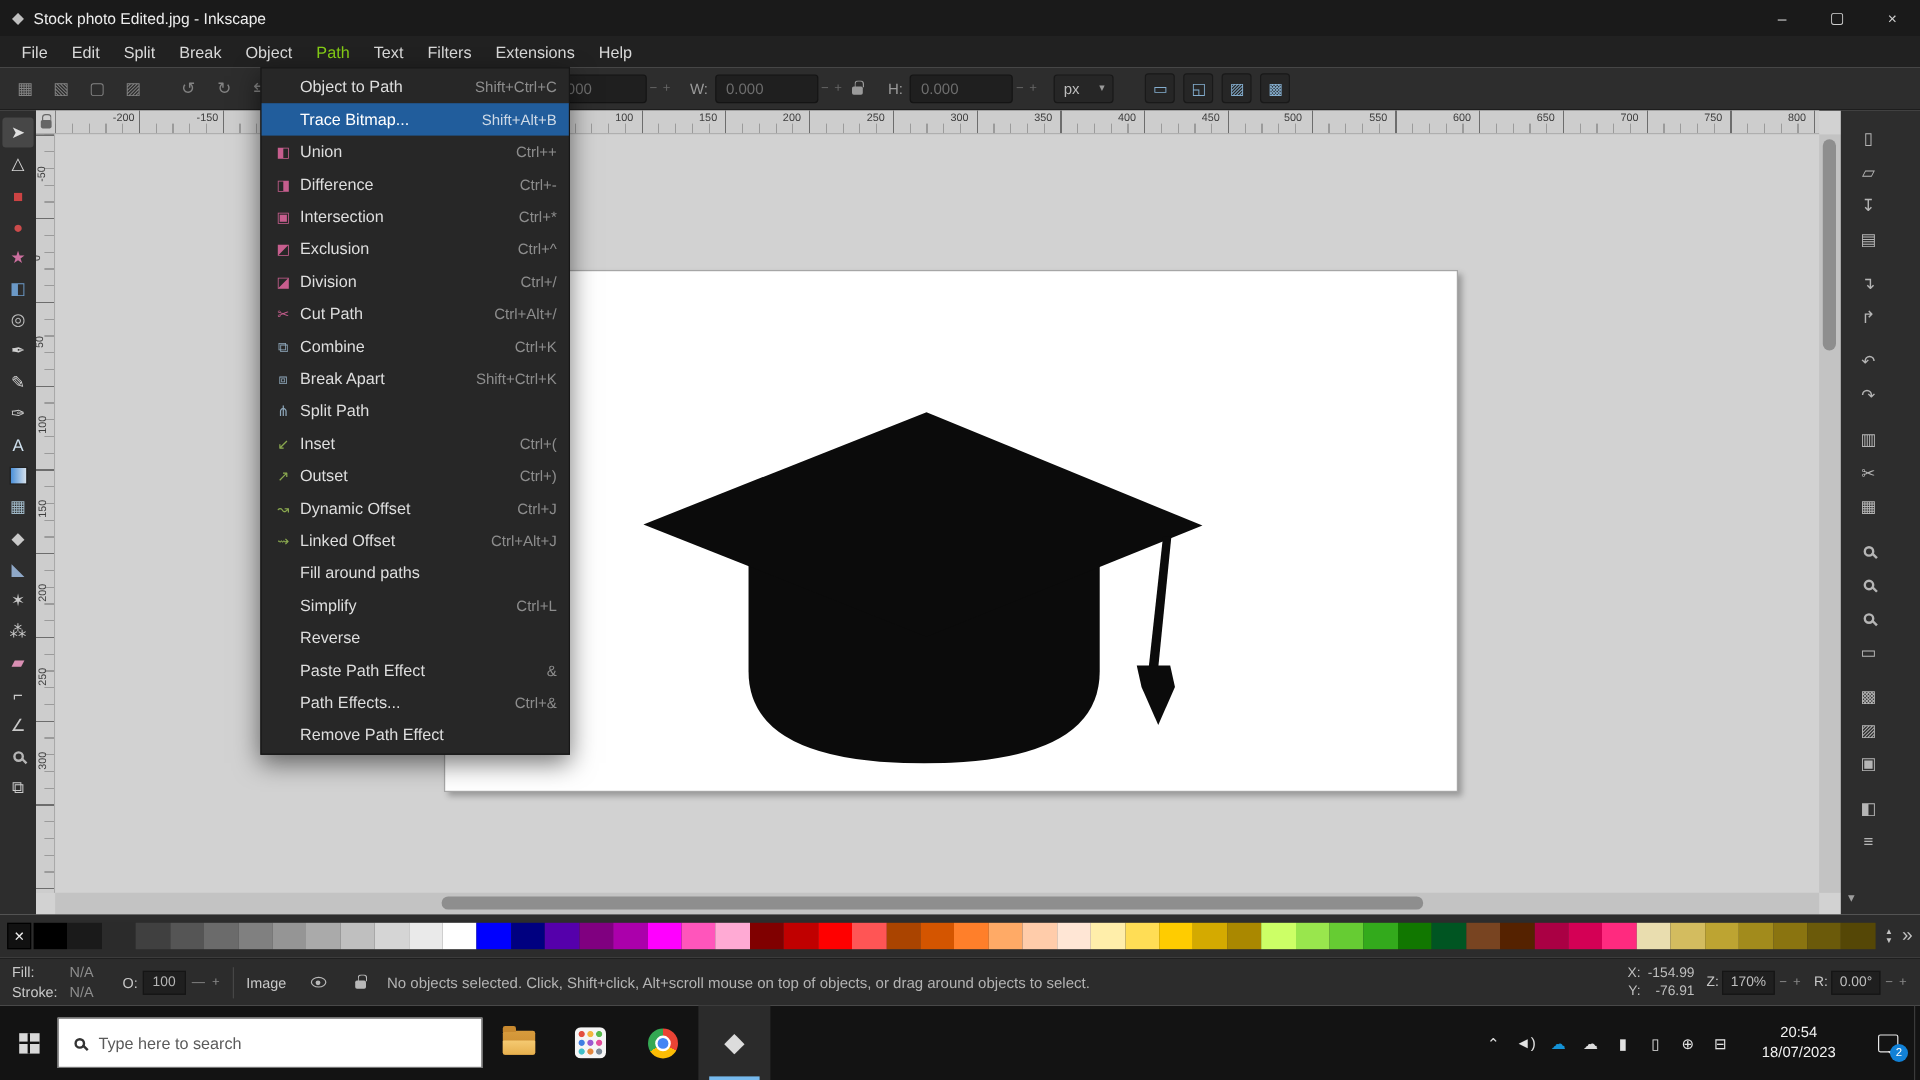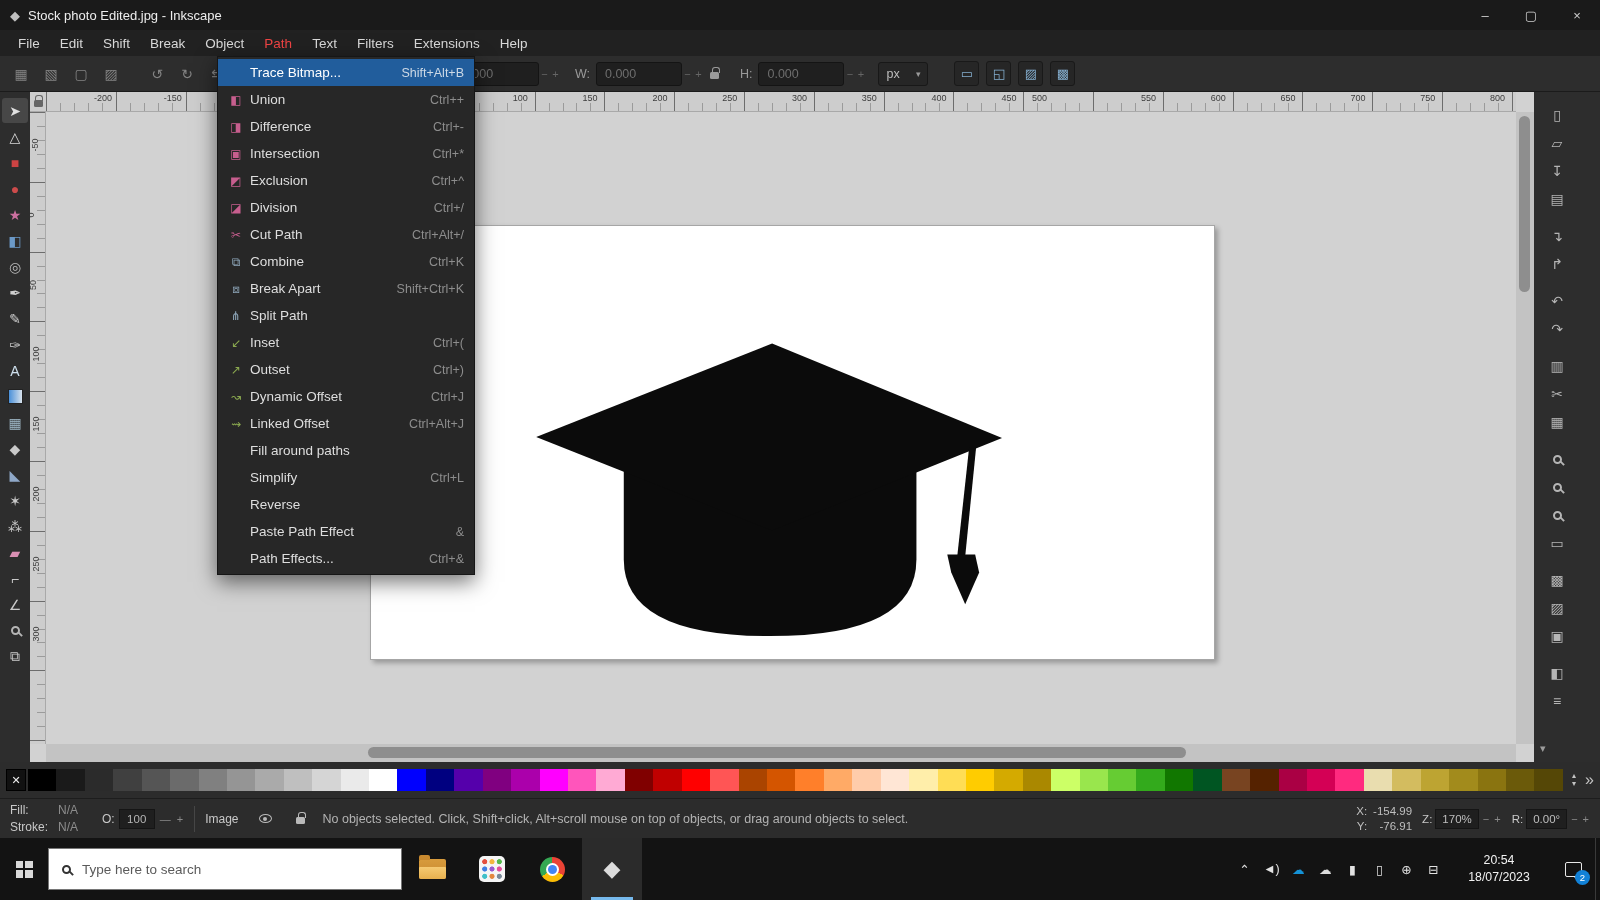--- a/index.html
+++ b/index.html
@@ -10,21 +10,21 @@
   
   #titlebar{left:0;top:0;width:1600px;height:30px;background:#1a1a1a;color:#e6e6e6;display:flex;align-items:center}
   #app-logo{margin:0 8px 0 10px;color:#bfbfbf;font-size:13px}
   #window-title{font-size:13px;color:#ededed}
   #win-controls{margin-left:auto;display:flex;height:100%}
   .win-btn{width:46px;height:100%;display:flex;align-items:center;justify-content:center;color:#cfcfcf;font-size:13px}
 
   
   #menubar{left:0;top:30px;width:1600px;height:26px;background:#212121;display:flex;align-items:center;padding-left:8px}
   .mb-item{padding:3px 10px;font-size:13.5px;color:#d8d8d8}
-  .mb-item.active{color:#ef4444}
+  .mb-item.active{color:#84cc16}
 
   
   #toolbar{left:0;top:56px;width:1600px;height:36px;background:#2d2d2d;border-bottom:1px solid #1b1b1b;display:flex;align-items:center}
   #tb-buttons{display:flex;align-items:center;margin-left:8px;gap:4px}
   .tb-btn{width:26px;height:26px;display:flex;align-items:center;justify-content:center;color:#838383;font-size:14px;border-radius:3px}
   #tb-fields{display:flex;align-items:center;margin-left:52px}
   .tb-group{display:flex;align-items:center}
   .tb-label{color:#9a9a9a;font-size:12.5px;margin:0 6px 0 14px}
   .tb-input{width:86px;height:24px;background:#1f1f1f;border:1px solid #141414;border-radius:3px;color:#6e6e6e;font-size:12.5px;display:flex;align-items:center;padding-left:8px}
   .tb-step{color:#666;font-size:11px;width:11px;text-align:center}
@@ -156,21 +156,21 @@
   <div id="win-controls">
     <div class="win-btn">–</div>
     <div class="win-btn">▢</div>
     <div class="win-btn">×</div>
   </div>
 </div>
 
 <div class="abs" id="menubar">
     <div class="mb-item">File</div>
     <div class="mb-item">Edit</div>
-    <div class="mb-item">Shift</div>
+    <div class="mb-item">Split</div>
     <div class="mb-item">Break</div>
     <div class="mb-item">Object</div>
     <div class="mb-item active">Path</div>
     <div class="mb-item">Text</div>
     <div class="mb-item">Filters</div>
     <div class="mb-item">Extensions</div>
     <div class="mb-item">Help</div>
   </div>
 
 <div class="abs" id="toolbar">
@@ -239,21 +239,21 @@
     <span class="rt-label" style="left: 327.2px;">0</span>
     <span class="rt-label" style="left: 397px;">50</span>
     <span class="rt-label" style="left: 466.8px;">100</span>
     <span class="rt-label" style="left: 536.6px;">150</span>
     <span class="rt-label" style="left: 606.4px;">200</span>
     <span class="rt-label" style="left: 676.2px;">250</span>
     <span class="rt-label" style="left: 746px;">300</span>
     <span class="rt-label" style="left: 815.8px;">350</span>
     <span class="rt-label" style="left: 885.6px;">400</span>
     <span class="rt-label" style="left: 955.4px;">450</span>
-    <span class="rt-label" style="left: 986px;">500</span>
+    <span class="rt-label" style="left: 1024px;">500</span>
     <span class="rt-label" style="left: 1095px;">550</span>
     <span class="rt-label" style="left: 1164.8px;">600</span>
     <span class="rt-label" style="left: 1234.6px;">650</span>
     <span class="rt-label" style="left: 1304.4px;">700</span>
     <span class="rt-label" style="left: 1374.2px;">750</span>
     <span class="rt-label" style="left: 1444px;">800</span>
   </div>
 <div class="abs" id="ruler-left">
     <span class="rl-label" style="top: 28px;">-50</span>
     <span class="rl-label" style="top: 97.8px;">0</span>
@@ -488,20 +488,25 @@
     <div>18/07/2023</div>
   </div>
   <div id="notification-button">
     <span class="icon-notif"></span>
     <span id="notif-badge">2</span>
   </div>
   <div id="edge-strip"></div>
 </div>
 
 <div class="abs" id="path-menu">
+    <div class="pm-item">
+      <span class="pm-icon"></span>
+      <span class="pm-label">Object to Path</span>
+      <span class="pm-shortcut">Shift+Ctrl+C</span>
+    </div>
     <div class="pm-item hl">
       <span class="pm-icon"></span>
       <span class="pm-label">Trace Bitmap...</span>
       <span class="pm-shortcut">Shift+Alt+B</span>
     </div>
     <div class="pm-item">
       <span class="pm-icon" style="color: rgb(199, 94, 142);">◧</span>
       <span class="pm-label">Union</span>
       <span class="pm-shortcut">Ctrl++</span>
     </div>
@@ -583,13 +588,18 @@
     <div class="pm-item">
       <span class="pm-icon"></span>
       <span class="pm-label">Paste Path Effect</span>
       <span class="pm-shortcut">&amp;</span>
     </div>
     <div class="pm-item">
       <span class="pm-icon"></span>
       <span class="pm-label">Path Effects...</span>
       <span class="pm-shortcut">Ctrl+&amp;</span>
     </div>
+    <div class="pm-item">
+      <span class="pm-icon"></span>
+      <span class="pm-label">Remove Path Effect</span>
+      <span class="pm-shortcut"></span>
+    </div>
   </div>
 
 </body></html>

